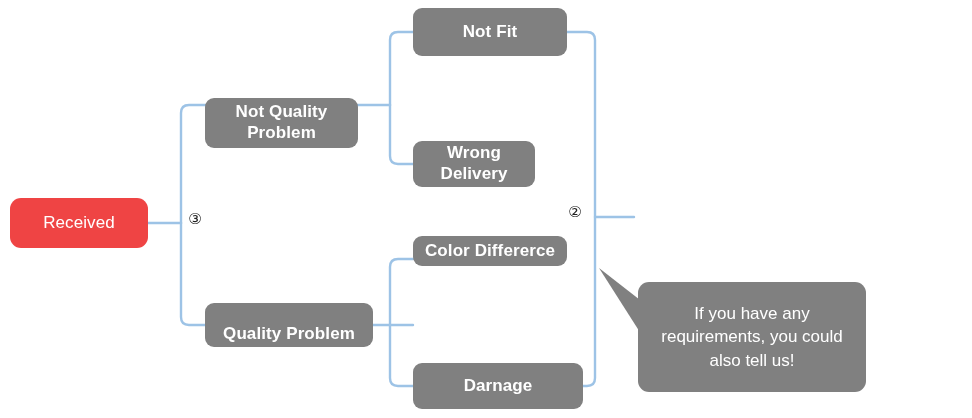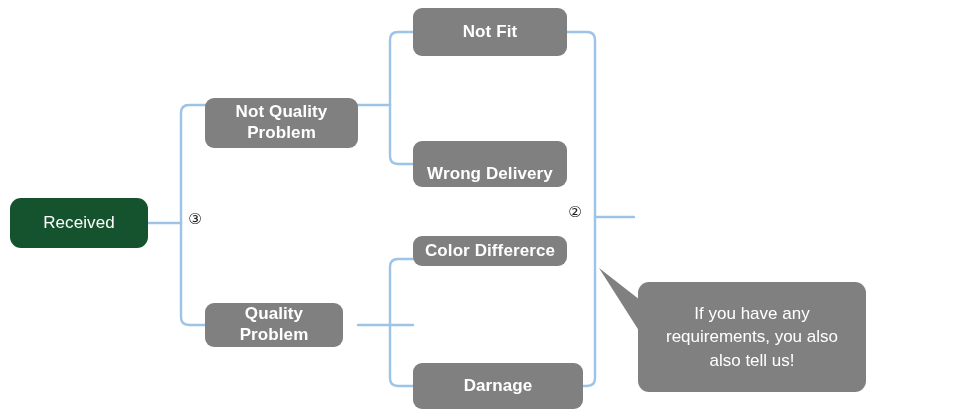--- a/index.html
+++ b/index.html
@@ -33,21 +33,21 @@
     justify-content: center;
     text-align: center;
     color: #ffffff;
     border-radius: 9px;
     font-size: 17px;
     line-height: 1.22;
     letter-spacing: 0.1px;
     padding: 2px 8px;
   }
   .node.gray   { background: #808080; font-weight: bold; }
-  .node.orange { background: #14532d; }
+  .node.orange { background: #ef4444; }
 
   .marker {
     position: absolute;
     width: 22px;
     height: 22px;
     display: flex;
     align-items: center;
     justify-content: center;
     font-size: 15px;
     color: #202020;
@@ -109,29 +109,29 @@
 
   <div class="node orange" style="left:10px; top:198px; width:138px; height:50px; border-radius:11px;">
     <span>Received</span>
   </div>
 
   <div class="node gray" style="left:205px; top:81px; width:153px; height:50px; flex-direction:column;margin-top:17px;">
     <span>Not Quality</span>
     <span>Problem</span>
   </div>
 
-  <div class="node gray" style="left:205px; top:303px; width:138px; height:44px;">
+  <div class="node gray" style="left:205px; top:303px; width:168px; height:44px;align-items:flex-end;">
     <span>Quality Problem</span>
   </div>
 
   <div class="node gray" style="left:413px; top:8px; width:154px; height:48px;">
     <span>Not Fit</span>
   </div>
 
-  <div class="node gray" style="left:413px; top:141px; width:154px; height:46px;align-items:flex-end;">
+  <div class="node gray" style="left:413px; top:141px; width:122px; height:46px;">
     <span>Wrong Delivery</span>
   </div>
 
   <div class="node gray" style="left:413px; top:236px; width:154px; height:30px;">
     <span>Color Differerce</span>
   </div>
 
 
   <div class="node gray" style="left:413px; top:363px; width:170px; height:46px;">
     <span>Darnage</span>
@@ -141,17 +141,17 @@
   <div class="marker" style="left:184px; top:208px;">
     <span>③</span>
   </div>
 
   <div class="marker" style="left:564px; top:201px;">
     <span>②</span>
   </div>
 
   <div class="bubble" style="left:638px; top:282px; width:228px; height:110px; flex-direction:column;">
     <span>If you have any</span>
-    <span>requirements, you also</span>
+    <span>requirements, you could</span>
     <span>also tell us!</span>
   </div>
 
 </div>
 
 </body></html>

